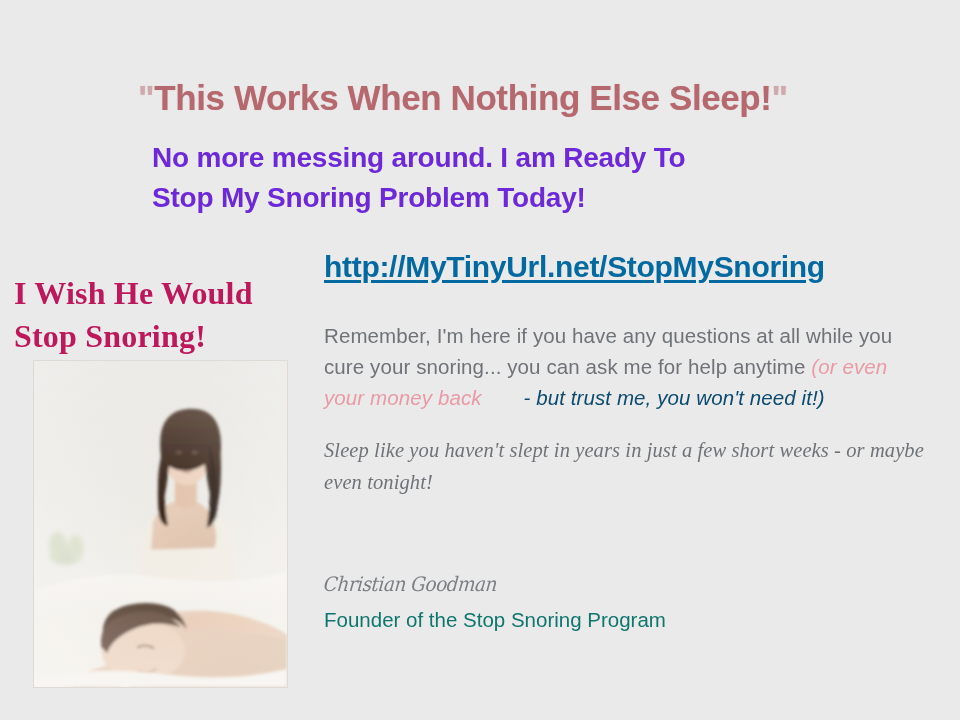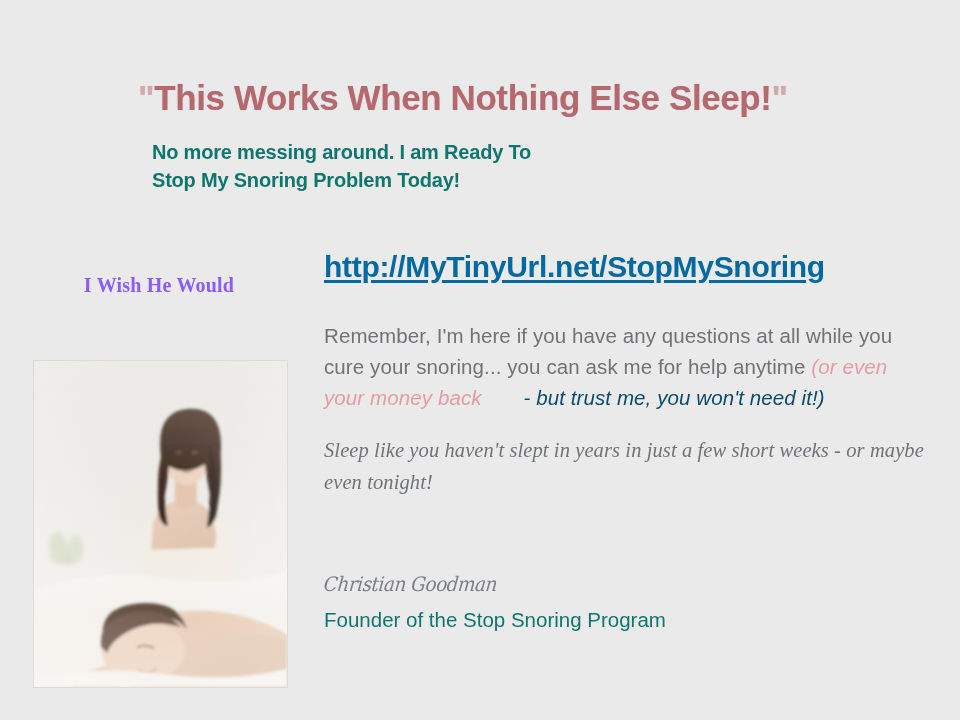--- a/index.html
+++ b/index.html
@@ -37,39 +37,38 @@
     text-shadow: 0 0 1px rgba(181,105,111,0.35);
   }
   .headline .qm { color: #cfa9ab; font-weight: bold; }
 
   
   .subhead {
     position: absolute;
     left: 152px;
     top: 138px;
     width: 700px;
-    font-size: 20px;
-    font-weight: bold;
-    color: #0f766e;
+    font-size: 28px;
+    font-weight: bold;
+    color: #6d28d9;
     line-height: 1.42;
     letter-spacing: -0.2px;
   }
   .subhead .l2 { display: block; }
 
   
   .left-head {
     position: absolute;
     left: 14px;
     top: 272px;
     width: 290px;
-    text-align: center;
     font-family: "Liberation Serif", serif;
     font-weight: bold;
-    font-size: 20px;
-    color: #8b5cf6;
+    font-size: 32px;
+    color: #be185d;
     line-height: 1.35;
     letter-spacing: 0.2px;
   }
   .left-head .l2 { display: block; }
 
   
   .photo {
     position: absolute;
     left: 33px;
     top: 360px;
@@ -142,20 +141,21 @@
     <span class="qm">"</span><span>This Works When Nothing Else Sleep!</span><span class="qm">"</span>
   </div>
 
   <div class="subhead">
     <span class="l1">No more messing around. I am Ready To</span>
     <span class="l2">Stop My Snoring Problem Today!</span>
   </div>
 
   <div class="left-head">
     <span class="l1">I Wish He Would</span>
+    <span class="l2">Stop Snoring!</span>
   </div>
 
   <div class="photo">
     <svg viewBox="0 0 255 328" preserveAspectRatio="xMidYMid slice">
       <defs>
         <linearGradient id="bgwall" x1="0" y1="0" x2="0" y2="1">
           <stop offset="0%" stop-color="#e6e5e1"></stop>
           <stop offset="55%" stop-color="#eeece7"></stop>
           <stop offset="100%" stop-color="#f3f1ec"></stop>
         </linearGradient>

